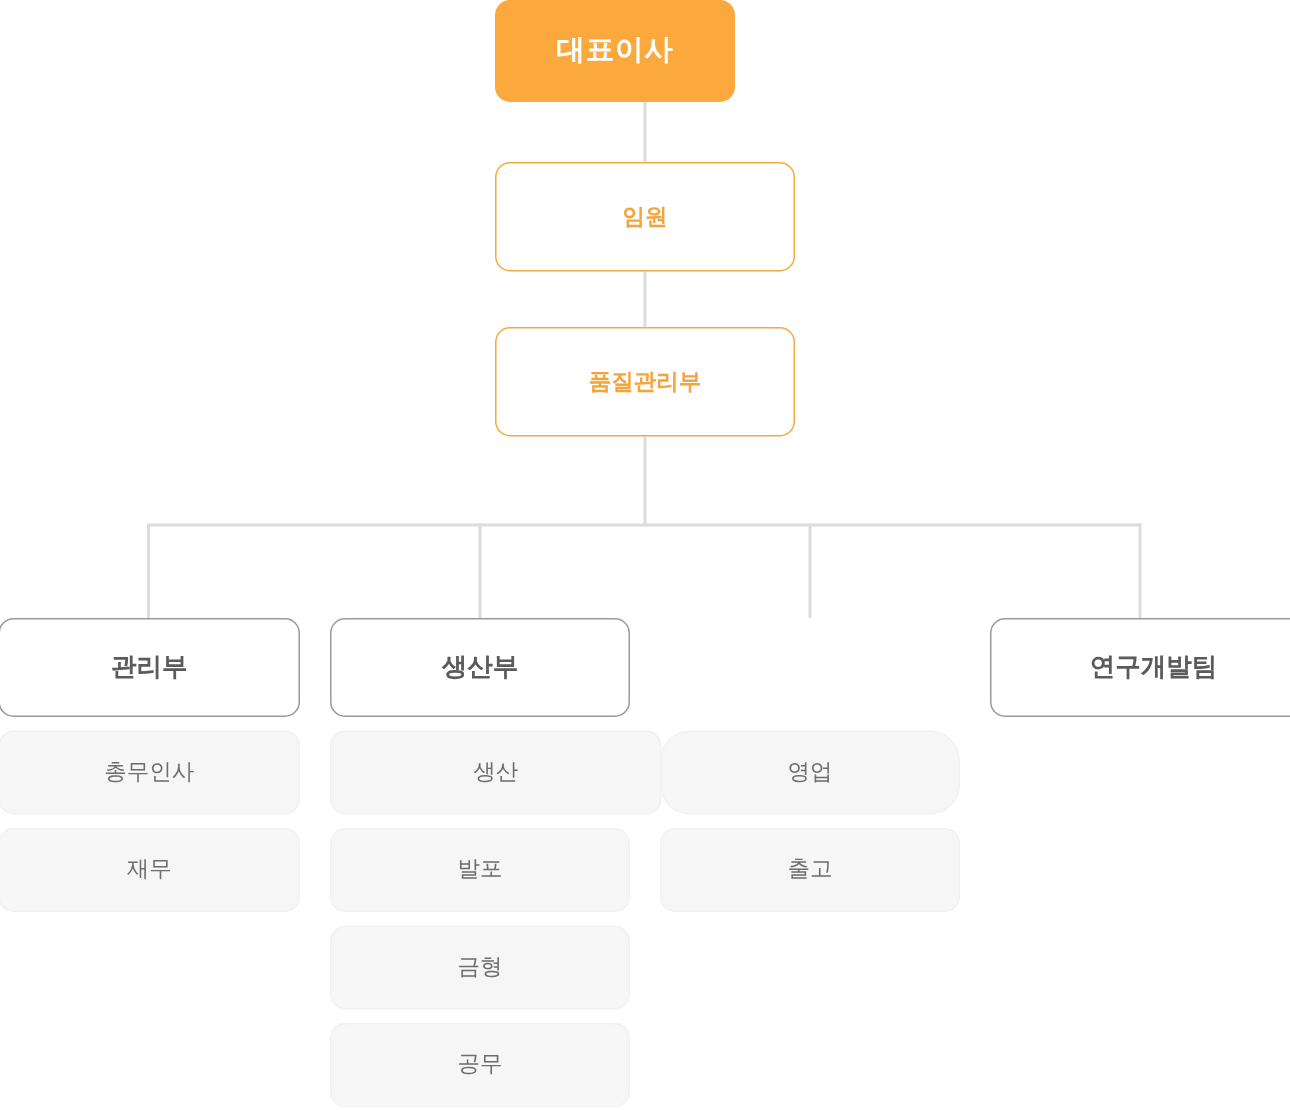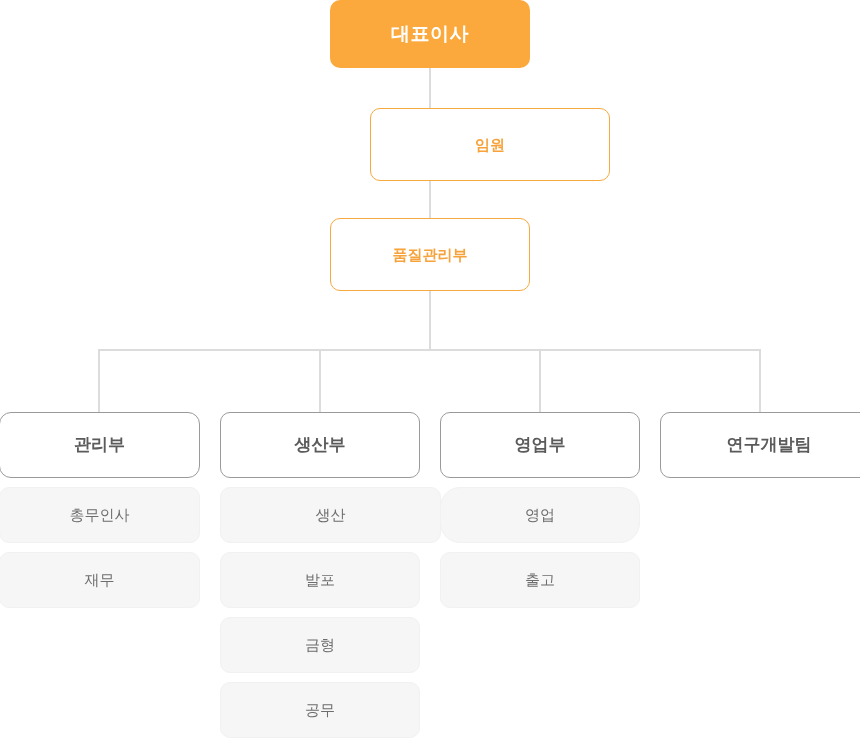--- a/index.html
+++ b/index.html
@@ -90,43 +90,42 @@
 
   <div class="conn v" style="left:429px; top:291px; height:60px;"></div>
 
   <div class="conn h" style="left:99px; top:349px; width:662px;"></div>
 
   <div class="conn v" style="left:98px; top:349px; height:63px;"></div>
   <div class="conn v" style="left:319px; top:349px; height:63px;"></div>
   <div class="conn v" style="left:539px; top:349px; height:63px;"></div>
   <div class="conn v" style="left:759px; top:349px; height:63px;"></div>
 
-  <div class="node ceo" style="left:330px; top:0px; width:200px; height:68px;">대표이사</div>
+  <div class="node ceo" style="left:330px; top:0px; width:160px; height:68px;">대표이사</div>
 
-  <div class="node outline-orange" style="left:330px; top:108px; width:240px; height:73px;margin-left:40px;">임원</div>
+  <div class="node outline-orange" style="left:330px; top:108px; width:200px; height:73px;">임원</div>
 
   <div class="node outline-orange" style="left:330px; top:218px; width:200px; height:73px;">품질관리부</div>
 
-  <div class="node dept" style="left:-1px; top:412px; width:201px; height:66px;border-radius:12px;">관리부</div>
+  <div class="node dept" style="left:-1px; top:412px; width:201px; height:66px;">관리부</div>
 
   <div class="node sub" style="left:-1px; top:487px; width:201px; height:56px;">총무인사</div>
 
   <div class="node dept" style="left:220px; top:412px; width:200px; height:66px;">생산부</div>
 
   <div class="node sub" style="left:-1px; top:552px; width:201px; height:56px;">재무</div>
 
   <div class="node sub" style="left:220px; top:487px; width:221px; height:56px;">생산</div>
 
   <div class="node sub" style="left:220px; top:552px; width:200px; height:56px;">발포</div>
 
   <div class="node sub" style="left:220px; top:617px; width:200px; height:56px;">금형</div>
 
   <div class="node sub" style="left:220px; top:682px; width:200px; height:56px;">공무</div>
 
-  <div class="node dept" style="left:440px; top:412px; width:200px; height:66px;">영업부</div>
 
   <div class="node sub" style="left:440px; top:487px; width:200px; height:56px;border-radius:20px;">영업</div>
 
   <div class="node sub" style="left:440px; top:552px; width:200px; height:56px;">출고</div>
 
   <div class="node dept" style="left:660px; top:412px; width:218px; height:66px;">연구개발팀</div>
 
 </div>
 
 </body></html>

